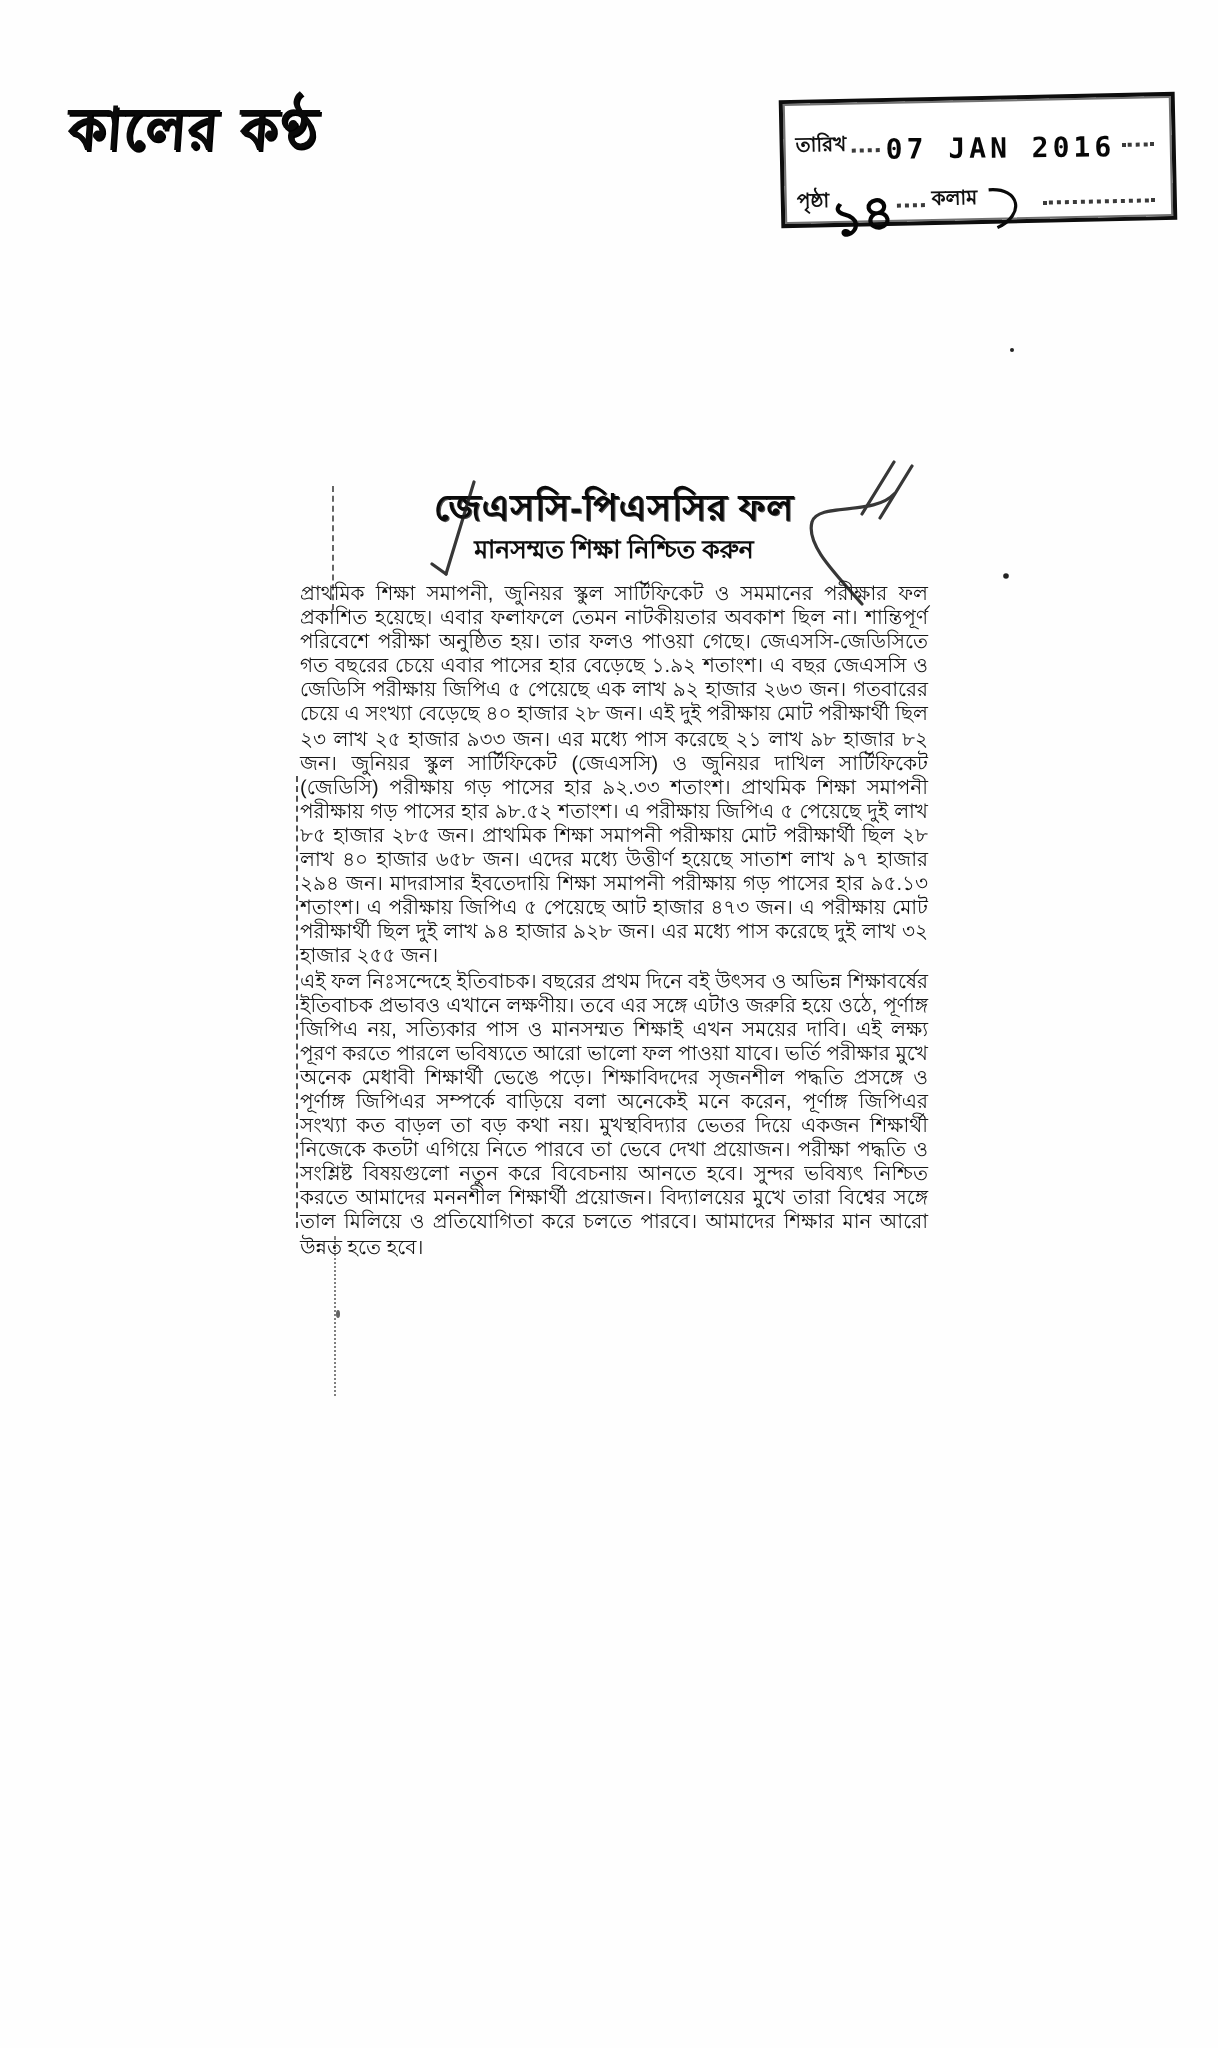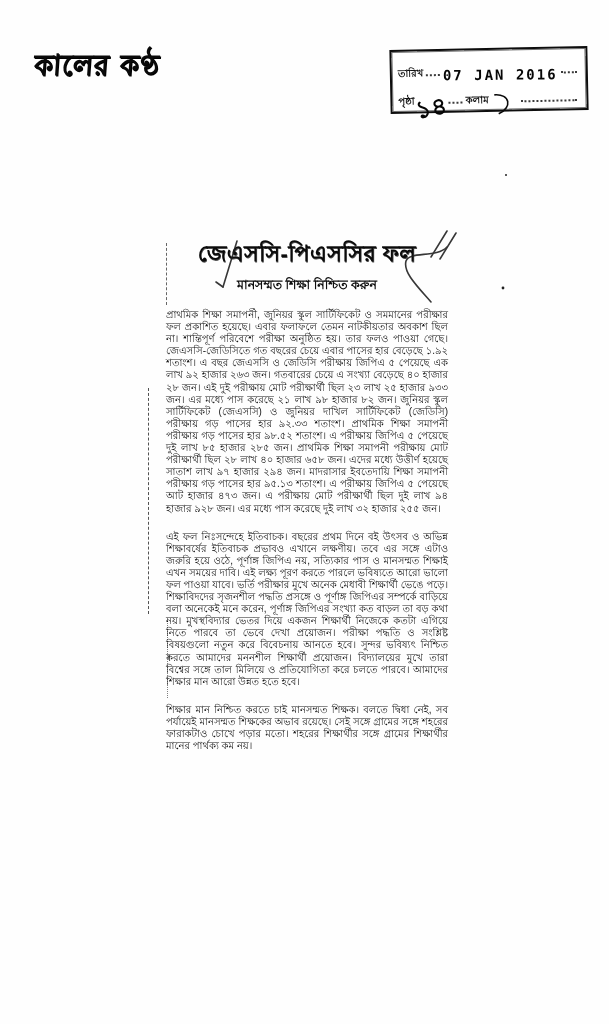--- a/index.html
+++ b/index.html
@@ -53,33 +53,33 @@
     font-family:"DejaVu Serif","Liberation Serif",serif;
     font-size:24px;font-weight:bold;
     transform:rotate(-9deg) translateY(7px);
     color:#050505;line-height:20px;
   }
   .hand-curve{flex:none;margin:0 2px -8px 2px;}
   
   .article{position:absolute;left:150px;top:241px;width:314px;}
   .headline{
     text-align:center;
-    font-size:22px;font-weight:bold;letter-spacing:.5px;
+    font-size:18px;font-weight:bold;letter-spacing:.5px;
     line-height:26px;white-space:nowrap;
     color:#0b0b0b;
     text-shadow:.6px .6px 0 rgba(0,0,0,.7);
   }
   .subtitle{
     text-align:center;
     font-size:12.5px;font-weight:bold;
-    margin-top:11px;line-height:15px;color:#0e0e0e;
+    margin-top:1px;line-height:15px;color:#0e0e0e;
   }
   .body-text{margin-top:9px;}
   .body-text p{
-    margin:16px;padding:0;
+    margin:0;padding:0;
     font-size:10px;line-height:12.1px;
     text-align:justify;
     color:#161616;
   }
   
   .fold-line{position:absolute;width:0;}
   .fold-a{left:148px;top:388px;height:226px;border-left:1.5px dashed rgba(0,0,0,.68);}
   .fold-b{left:166px;top:243px;height:62px;border-left:1.5px dashed rgba(0,0,0,.6);}
   .fold-c{left:167px;top:618px;height:80px;border-left:1px dotted rgba(0,0,0,.5);}
   .speck{position:absolute;background:#222;border-radius:50%;}
@@ -110,21 +110,20 @@
       <span class="dotted-fill"></span>
     </div>
   </div>
 
   <div class="article">
     <div class="headline">জেএসসি-পিএসসির ফল</div>
     <div class="subtitle">মানসম্মত শিক্ষা নিশ্চিত করুন</div>
     <div class="body-text">
       <p>প্রাথমিক শিক্ষা সমাপনী, জুনিয়র স্কুল সার্টিফিকেট ও সমমানের পরীক্ষার ফল প্রকাশিত হয়েছে। এবার ফলাফলে তেমন নাটকীয়তার অবকাশ ছিল না। শান্তিপূর্ণ পরিবেশে পরীক্ষা অনুষ্ঠিত হয়। তার ফলও পাওয়া গেছে। জেএসসি-জেডিসিতে গত বছরের চেয়ে এবার পাসের হার বেড়েছে ১.৯২ শতাংশ। এ বছর জেএসসি ও জেডিসি পরীক্ষায় জিপিএ ৫ পেয়েছে এক লাখ ৯২ হাজার ২৬৩ জন। গতবারের চেয়ে এ সংখ্যা বেড়েছে ৪০ হাজার ২৮ জন। এই দুই পরীক্ষায় মোট পরীক্ষার্থী ছিল ২৩ লাখ ২৫ হাজার ৯৩৩ জন। এর মধ্যে পাস করেছে ২১ লাখ ৯৮ হাজার ৮২ জন। জুনিয়র স্কুল সার্টিফিকেট (জেএসসি) ও জুনিয়র দাখিল সার্টিফিকেট (জেডিসি) পরীক্ষায় গড় পাসের হার ৯২.৩৩ শতাংশ। প্রাথমিক শিক্ষা সমাপনী পরীক্ষায় গড় পাসের হার ৯৮.৫২ শতাংশ। এ পরীক্ষায় জিপিএ ৫ পেয়েছে দুই লাখ ৮৫ হাজার ২৮৫ জন। প্রাথমিক শিক্ষা সমাপনী পরীক্ষায় মোট পরীক্ষার্থী ছিল ২৮ লাখ ৪০ হাজার ৬৫৮ জন। এদের মধ্যে উত্তীর্ণ হয়েছে সাতাশ লাখ ৯৭ হাজার ২৯৪ জন। মাদরাসার ইবতেদায়ি শিক্ষা সমাপনী পরীক্ষায় গড় পাসের হার ৯৫.১৩ শতাংশ। এ পরীক্ষায় জিপিএ ৫ পেয়েছে আট হাজার ৪৭৩ জন। এ পরীক্ষায় মোট পরীক্ষার্থী ছিল দুই লাখ ৯৪ হাজার ৯২৮ জন। এর মধ্যে পাস করেছে দুই লাখ ৩২ হাজার ২৫৫ জন।</p>
       <p>এই ফল নিঃসন্দেহে ইতিবাচক। বছরের প্রথম দিনে বই উৎসব ও অভিন্ন শিক্ষাবর্ষের ইতিবাচক প্রভাবও এখানে লক্ষণীয়। তবে এর সঙ্গে এটাও জরুরি হয়ে ওঠে, পূর্ণাঙ্গ জিপিএ নয়, সত্যিকার পাস ও মানসম্মত শিক্ষাই এখন সময়ের দাবি। এই লক্ষ্য পূরণ করতে পারলে ভবিষ্যতে আরো ভালো ফল পাওয়া যাবে। ভর্তি পরীক্ষার মুখে অনেক মেধাবী শিক্ষার্থী ভেঙে পড়ে। শিক্ষাবিদদের সৃজনশীল পদ্ধতি প্রসঙ্গে ও পূর্ণাঙ্গ জিপিএর সম্পর্কে বাড়িয়ে বলা অনেকেই মনে করেন, পূর্ণাঙ্গ জিপিএর সংখ্যা কত বাড়ল তা বড় কথা নয়। মুখস্থবিদ্যার ভেতর দিয়ে একজন শিক্ষার্থী নিজেকে কতটা এগিয়ে নিতে পারবে তা ভেবে দেখা প্রয়োজন। পরীক্ষা পদ্ধতি ও সংশ্লিষ্ট বিষয়গুলো নতুন করে বিবেচনায় আনতে হবে। সুন্দর ভবিষ্যৎ নিশ্চিত করতে আমাদের মননশীল শিক্ষার্থী প্রয়োজন। বিদ্যালয়ের মুখে তারা বিশ্বের সঙ্গে তাল মিলিয়ে ও প্রতিযোগিতা করে চলতে পারবে। আমাদের শিক্ষার মান আরো উন্নত হতে হবে।</p>
-      <p>শিক্ষার মান নিশ্চিত করতে চাই মানসম্মত শিক্ষক। বলতে দ্বিধা নেই, সব পর্যায়েই মানসম্মত শিক্ষকের অভাব রয়েছে। সেই সঙ্গে গ্রামের সঙ্গে শহরের ফারাকটাও চোখে পড়ার মতো। শহরের শিক্ষার্থীর সঙ্গে গ্রামের শিক্ষার্থীর মানের পার্থক্য কম নয়।</p>
     </div>
   </div>
 
   <svg class="pen-marks" width="609" height="1024" viewBox="0 0 609 1024">
     <g fill="none" stroke="#1c1c1c" stroke-width="1.6" stroke-linecap="round" opacity=".88">
       <path d="M237 241 L223 287"></path>
       <path d="M223 287 L216 282"></path>
       <path d="M431 257 L447 231"></path>
       <path d="M440 259 L456 233"></path>
       <path d="M447 247 C 437 258, 409 251, 406 261 C 403 272, 416 285, 431 302"></path>

